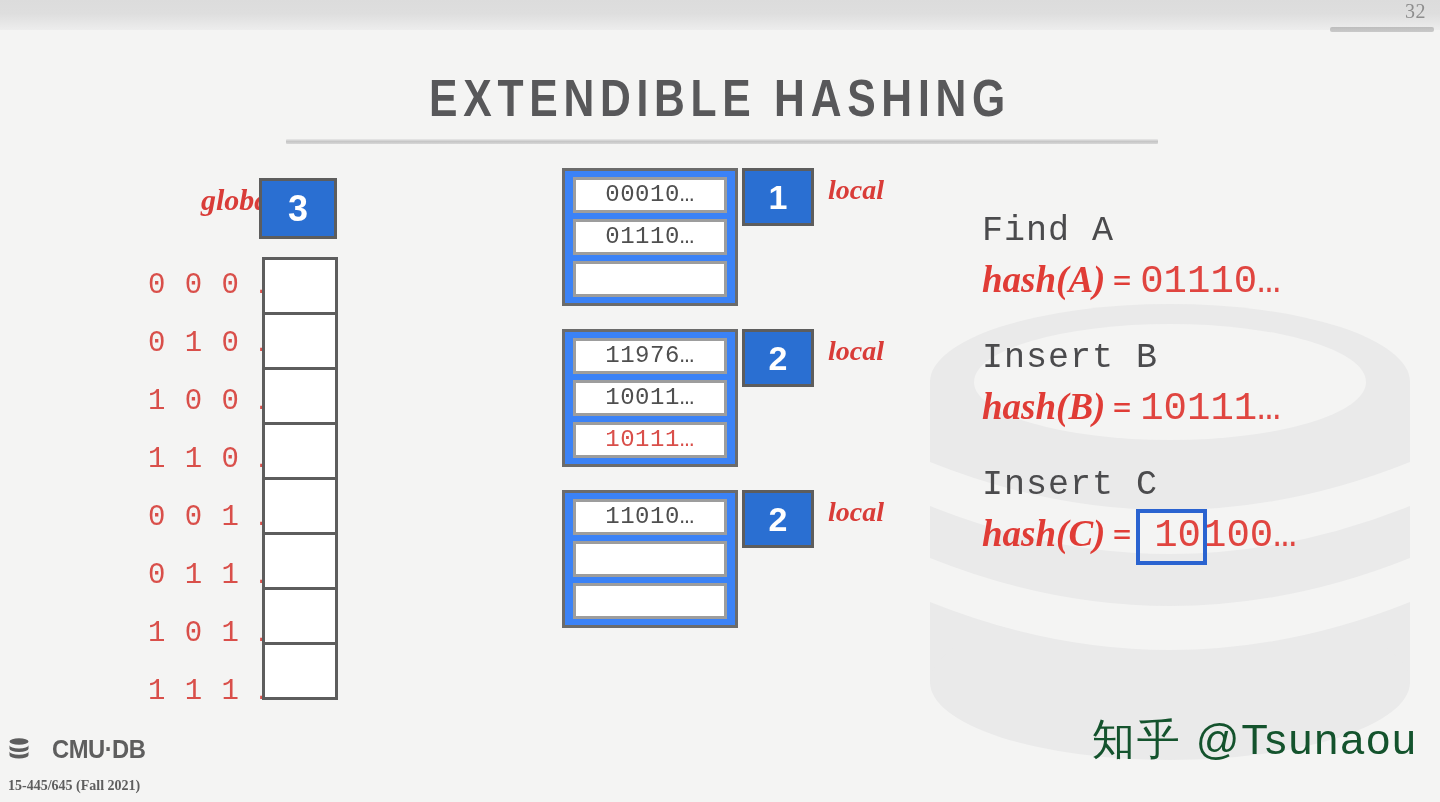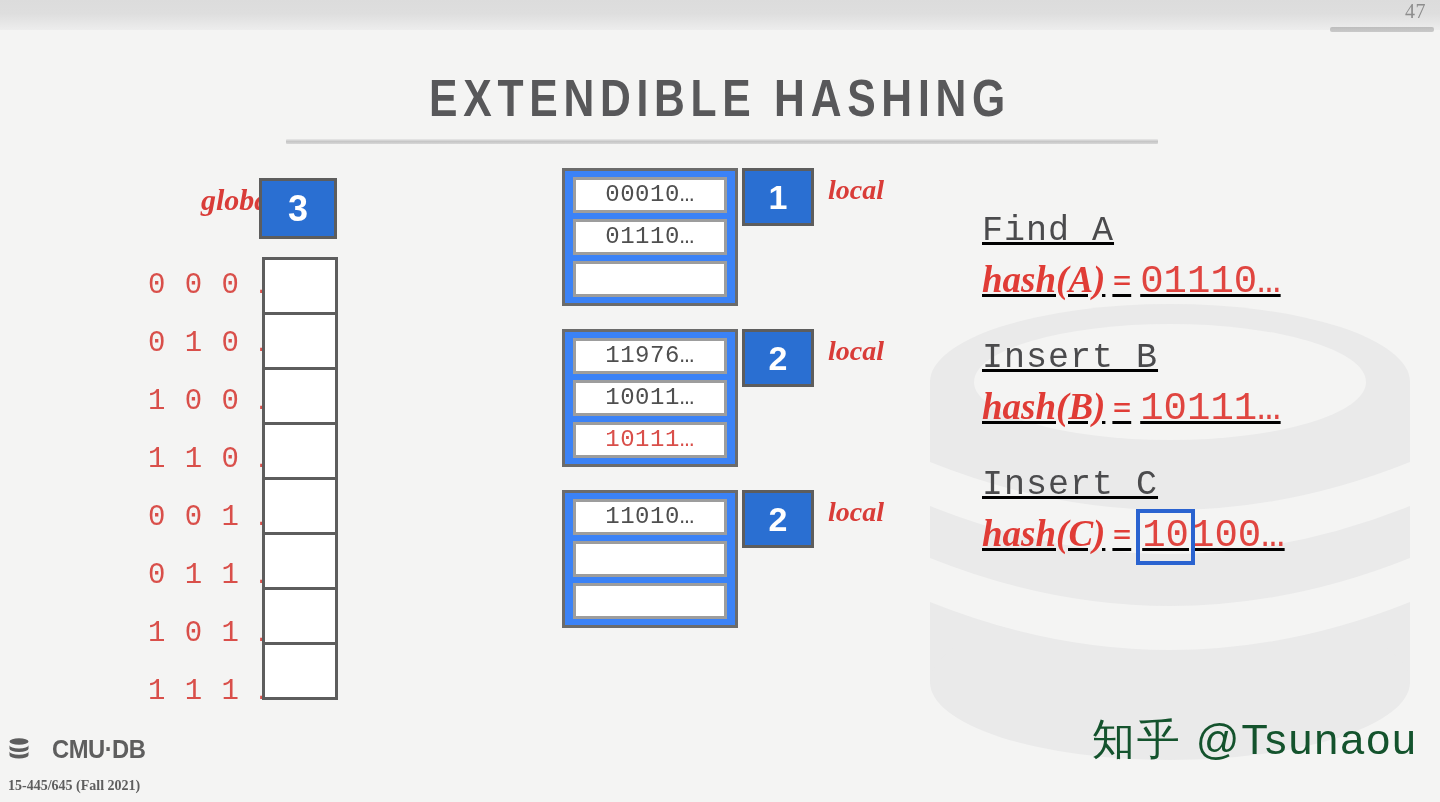--- a/index.html
+++ b/index.html
@@ -195,21 +195,21 @@
     top: 6px;
     font-family: "Liberation Serif", serif;
     font-style: italic;
     font-weight: bold;
     font-size: 28px;
     color: #d93c38;
   }
 
   
   #ops { position: absolute; left: 982px; top: 208px; }
-  .op { margin-bottom: 27px; position: relative; text-decoration: underline; }
+  .op { margin-bottom: 27px; position: relative; }
   .op-title {
     font-family: "Liberation Mono", monospace;
     font-size: 35px;
     color: #4b4b4d;
     line-height: 46px;
     letter-spacing: 1px;
     white-space: nowrap;
   }
   .op-hash {
     line-height: 52px;
@@ -233,21 +233,21 @@
     margin: 0 9px 0 7px;
   }
   .hash-val {
     font-family: "Liberation Mono", monospace;
     font-size: 39px;
     color: #e04540;
     letter-spacing: 0px;
   }
   .hash-val .hl {
     outline: 4px solid #2a63d0;
-    padding: 1px 2px 3px 2px;
+    padding: 1px 2px 3px 14px;
     background: transparent;
   }
 
   
   #footer { position: absolute; left: 8px; bottom: 8px; }
   #footer-logo {
     display: flex;
     align-items: center;
     gap: 20px;
   }
@@ -293,21 +293,21 @@
       <ellipse cx="310" cy="410" rx="240" ry="78"></ellipse>
     </g>
     <g fill="#f4f4f3">
       <ellipse cx="310" cy="110" rx="196" ry="58"></ellipse>
       <path d="M70 190 q240 96 480 0 v44 q-240 96 -480 0 z"></path>
       <path d="M70 286 q240 96 480 0 v44 q-240 96 -480 0 z"></path>
     </g>
   </svg>
 
   <div id="topbar"></div>
-  <div id="page-number">47</div>
+  <div id="page-number">32</div>
   <div id="page-number-rule"></div>
 
   <div id="title">EXTENDIBLE HASHING</div>
   <div id="title-rule"></div>
 
   <div id="global-label">global</div>
   <div id="global-badge" class="depth-badge">3</div>
 
   <div id="dir-labels">
     <div class="dir-label">0 0 0 …</div>

